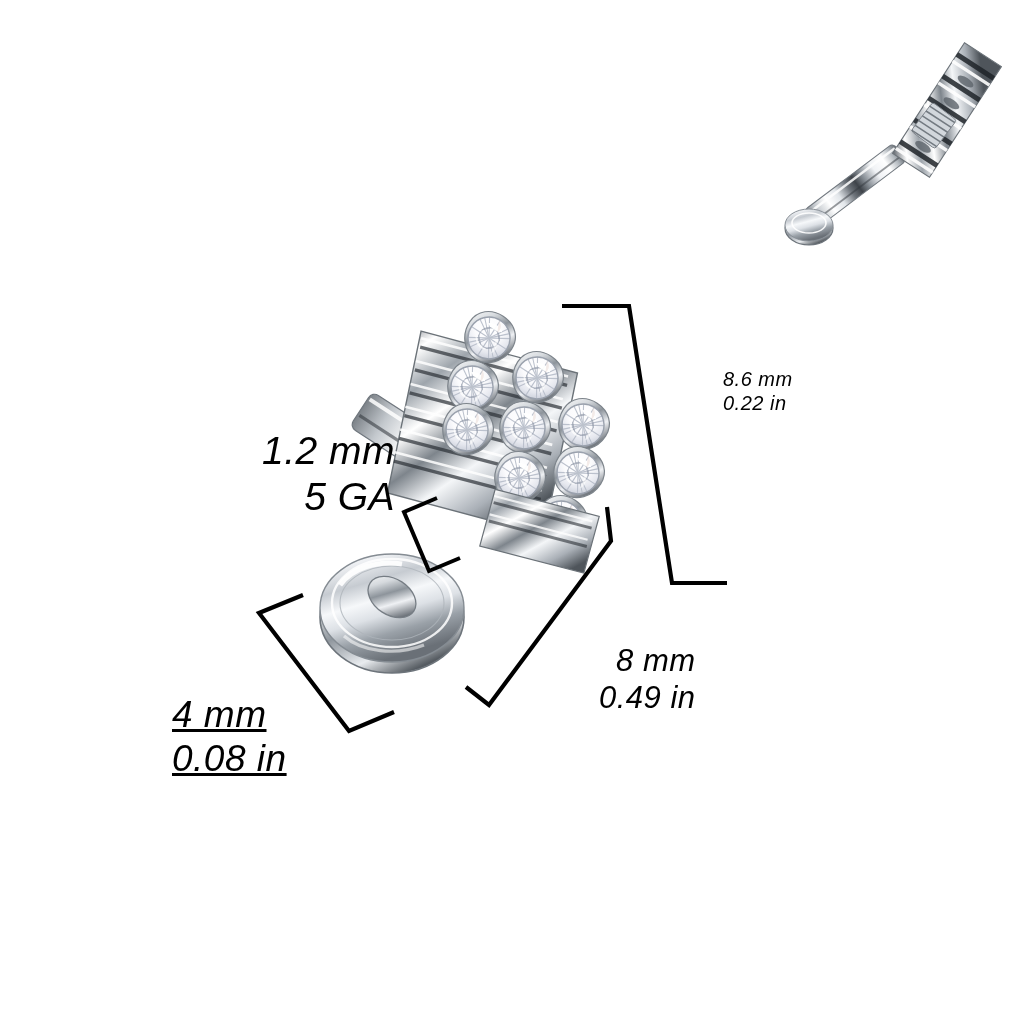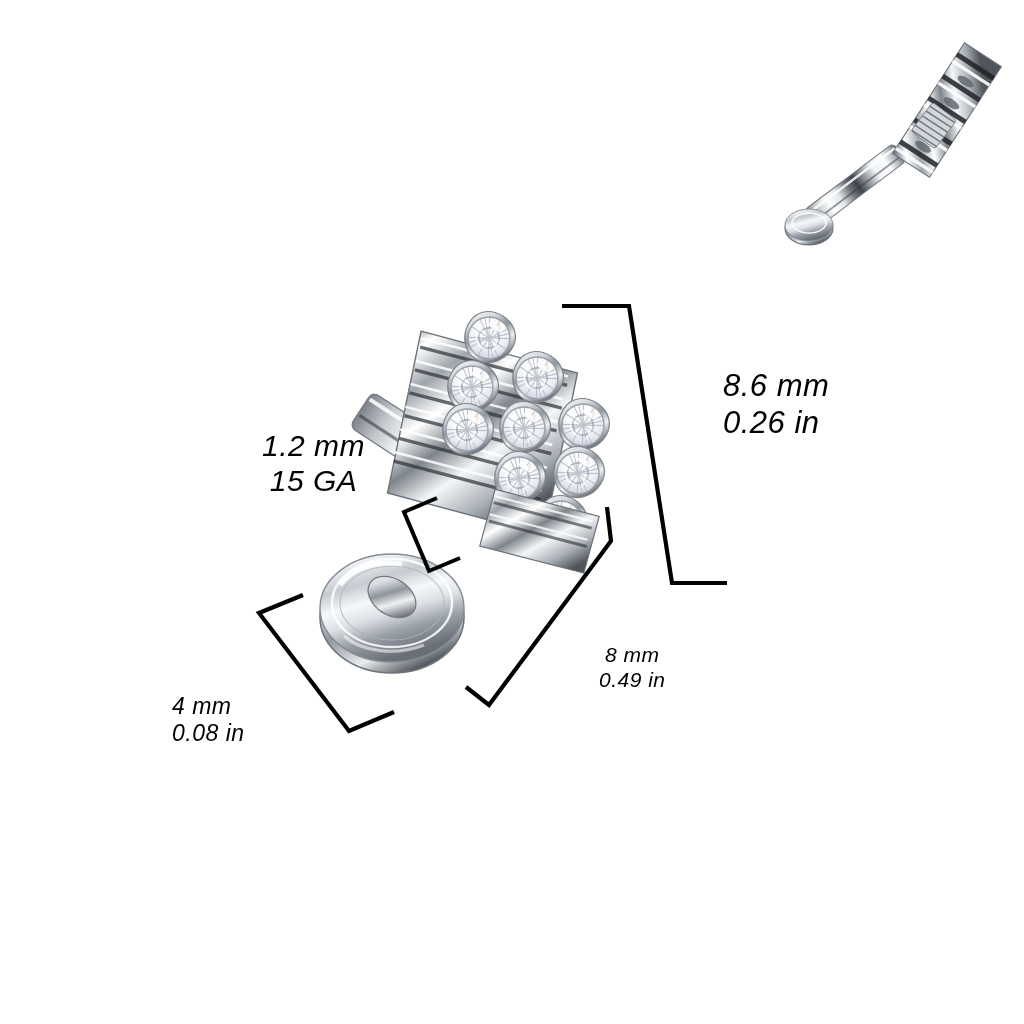--- a/index.html
+++ b/index.html
@@ -22,24 +22,24 @@
     font-family: "Liberation Sans", sans-serif;
     font-style: italic;
     font-weight: 400;
     color: #000000;
     line-height: 1.18;
     white-space: nowrap;
     letter-spacing: 0.5px;
   }
   .dim-label .ln { display: block; }
 
-  #label-gauge   { left: 262px; top: 428px; font-size: 30px; text-align: center; }
-  #label-height  { left: 723px; top: 368px; font-size: 31px; text-align: left; }
-  #label-length  { left: 599px; top: 643px; font-size: 21px; text-align: center; }
-  #label-disc    { left: 172px; top: 693px; font-size: 23px; text-align: left; }
+  #label-gauge   { left: 262px; top: 428px; font-size: 39px; text-align: right; }
+  #label-height  { left: 723px; top: 368px; font-size: 20px; text-align: left; }
+  #label-length  { left: 599px; top: 643px; font-size: 31px; text-align: right; }
+  #label-disc    { left: 172px; top: 693px; font-size: 37px; text-align: left; text-decoration: underline; }
 
   
   .svg-layer {
     position: absolute;
     left: 0; top: 0;
     width: 1024px;
     height: 1024px;
     pointer-events: none;
   }
   .bracket {
@@ -317,26 +317,26 @@
 
     <path class="bracket" d="M 607,507 L 611,541 L 489,705 L 466,687"></path>
 
     <path class="bracket" d="M 303,595 L 259,613 L 349,731 L 394,712"></path>
 
     <path class="bracket-thin" d="M 437,498 L 404,512 L 429,571 L 460,558"></path>
   </svg>
 
   <div class="dim-label" id="label-gauge">
     <span class="ln">1.2 mm</span>
-    <span class="ln">15 GA</span>
+    <span class="ln">5 GA</span>
   </div>
 
   <div class="dim-label" id="label-height">
     <span class="ln">8.6 mm</span>
-    <span class="ln">0.26 in</span>
+    <span class="ln">0.22 in</span>
   </div>
 
   <div class="dim-label" id="label-length">
     <span class="ln">8 mm</span>
     <span class="ln">0.49 in</span>
   </div>
 
   <div class="dim-label" id="label-disc">
     <span class="ln">4 mm</span>
     <span class="ln">0.08 in</span>

